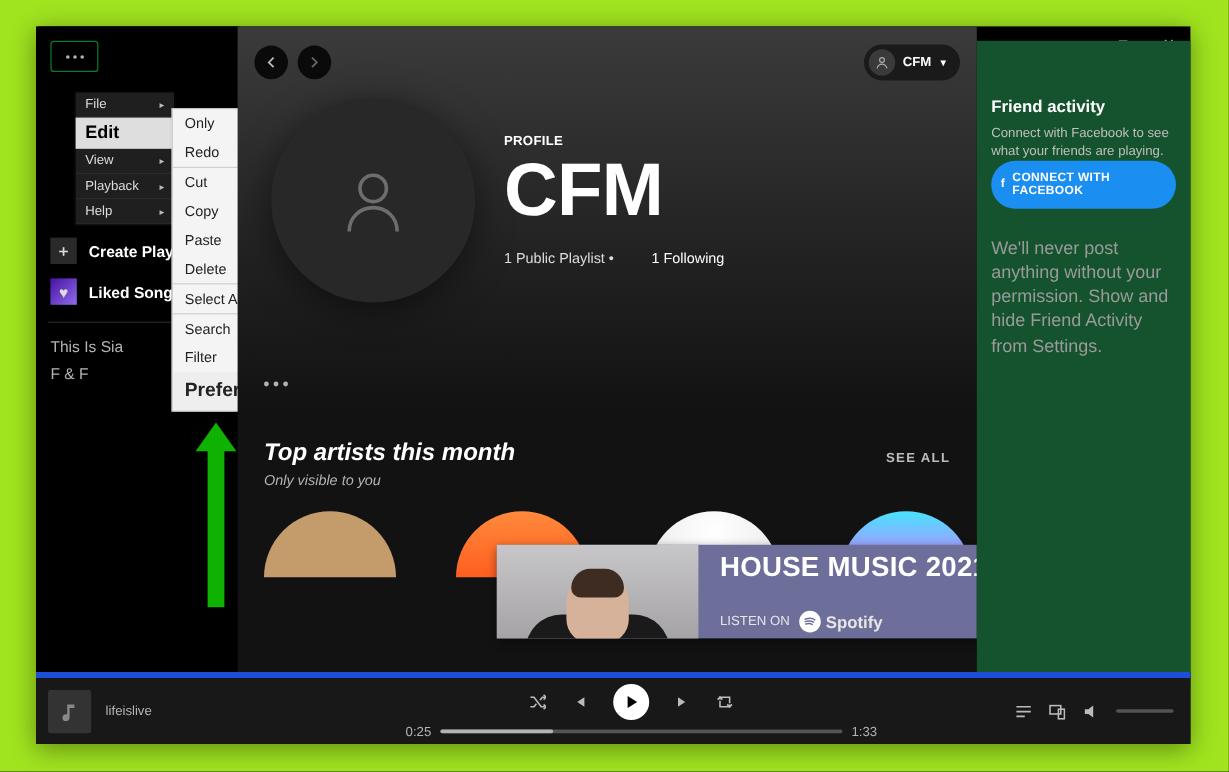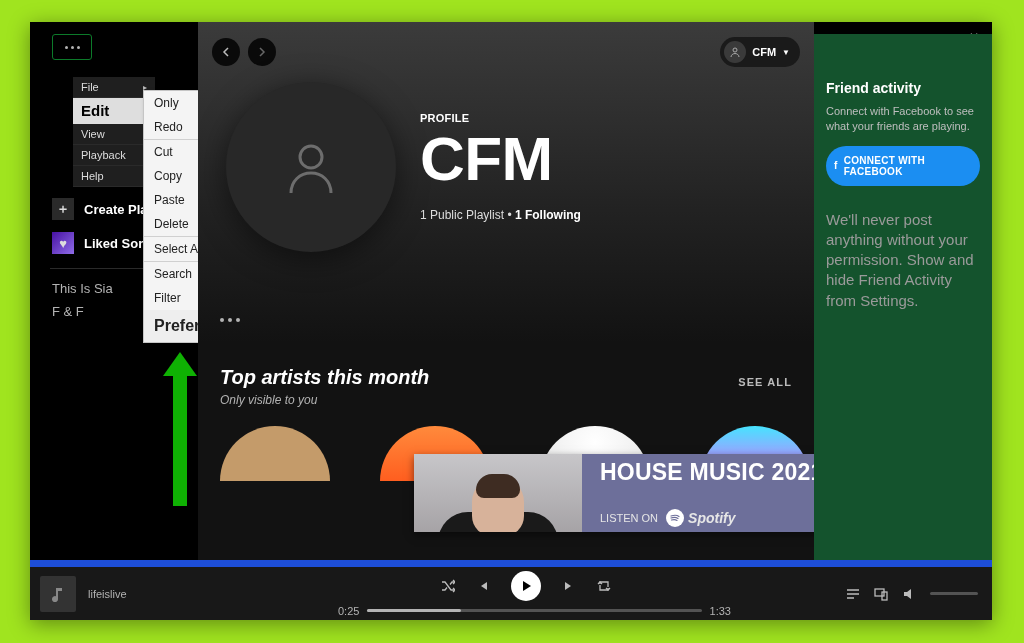--- a/index.html
+++ b/index.html
@@ -2,21 +2,21 @@
 <html><head>
 <meta charset="utf-8">
 <style>
   *{margin:0;padding:0;box-sizing:border-box;font-family:Arial, Helvetica, sans-serif;}
   body{background:#a0e41f;width:1024px;height:643px;overflow:hidden;position:relative;}
   .window{position:absolute;left:30px;top:22px;width:962px;height:598px;background:#000;box-shadow:0 4px 20px rgba(0,0,0,.4);}
   
   .titlebar{position:absolute;right:0;top:0;height:30px;display:flex;align-items:center;gap:2px;}
   .tbtn{width:36px;height:28px;display:flex;align-items:center;justify-content:center;color:#bbb;font-size:12px;}
   
-  .sidebar{position:absolute;left:12px;top:0;width:168px;height:538px;background:#000;color:#b3b3b3;font-size:13px;}
+  .sidebar{position:absolute;left:2px;top:0;width:168px;height:538px;background:#000;color:#b3b3b3;font-size:13px;}
   .dots-box{position:absolute;left:10px;top:12px;width:40px;height:26px;border:1px solid #0c7a2a;border-radius:3px;display:flex;align-items:center;justify-content:center;gap:3px;}
   .dots-box .d{width:3px;height:3px;border-radius:50%;background:#b3b3b3;}
   .mini-menu{position:absolute;left:30px;top:54px;width:84px;background:#1f1f1f;border:1px solid #000;font-size:11px;color:#ddd;}
   .mini-item{padding:4px 8px;display:flex;justify-content:space-between;align-items:center;border-bottom:1px solid rgba(255,255,255,.05);}
   .mini-item .car{font-size:8px;color:#bbb;}
   .mini-item.hl{background:#dedede;color:#000;font-weight:700;font-size:15px;}
   .sb-section{position:absolute;left:8px;top:170px;width:150px;}
   .sb-row{display:flex;align-items:center;gap:10px;padding:6px 2px;color:#fff;font-size:13px;font-weight:700;}
   .sq{width:22px;height:22px;background:#2a2a2a;display:flex;align-items:center;justify-content:center;font-size:13px;color:#ddd;}
   .sq.like{background:linear-gradient(135deg,#4711a3,#8f6de8);}
@@ -35,51 +35,51 @@
   .pill{border:1px solid #aaa;color:#fff;font-size:10px;letter-spacing:.15em;font-weight:700;padding:7px 18px;border-radius:20px;}
   .userpill{background:#1a1a1a;color:#fff;font-size:11px;font-weight:700;padding:4px 10px 4px 4px;border-radius:20px;display:flex;align-items:center;gap:6px;}
   .uavatar{width:22px;height:22px;border-radius:50%;background:#3a3a3a;display:flex;align-items:center;justify-content:center;}
   .uavatar svg{width:12px;height:12px;}
   .profile{position:absolute;left:28px;top:60px;display:flex;align-items:center;gap:24px;}
   .pavatar{width:170px;height:170px;border-radius:50%;background:#282828;display:flex;align-items:center;justify-content:center;box-shadow:0 6px 30px rgba(0,0,0,.5);}
   .pavatar svg{width:60px;height:60px;stroke:#6d6d6d;fill:none;stroke-width:3;}
   .plab{color:#fff;font-size:11px;font-weight:700;letter-spacing:.02em;}
   .pname{color:#fff;font-size:62px;font-weight:900;letter-spacing:-.01em;line-height:1;margin-top:4px;}
   .pmeta{color:#ddd;font-size:12px;margin-top:18px;}
-  .pmeta .b{font-weight:700;color:#fff;}
+  .pmeta .b{font-weight:400;color:#fff;margin-left:28px;}
   .tridots{position:absolute;left:22px;top:296px;display:flex;gap:4px;}
   .tridots .d{width:4px;height:4px;border-radius:50%;background:#b3b3b3;}
   .secthead{position:absolute;left:22px;top:344px;color:#fff;font-style:italic;}
   .secthead h2{font-size:20px;font-weight:700;}
   .secthead .sub{font-size:12px;color:#b3b3b3;margin-top:4px;}
   .seeall{position:absolute;right:22px;top:354px;color:#bbb;font-size:11px;font-weight:700;letter-spacing:.1em;}
   .artists{position:absolute;left:22px;top:404px;display:flex;gap:50px;}
   .art{width:110px;height:55px;border-radius:55px 55px 0 0;background:#c49b6a;}
   .a2{background:linear-gradient(180deg,#ff8a3c,#ff5e1f);}
   .a3{background:radial-gradient(circle at 50% 30%,#fff,#e9e9e9);}
   .a4{background:linear-gradient(180deg,#46e3ff,#e86aff);}
   
   .ad{position:absolute;left:216px;top:432px;width:518px;height:78px;background:#6d6f9a;display:flex;align-items:center;box-shadow:0 3px 8px rgba(0,0,0,.5);}
   .adimg{width:168px;height:78px;background:linear-gradient(180deg,#c7c6c9,#a6a3a6);position:relative;overflow:hidden;display:flex;align-items:flex-end;justify-content:center;}
   .head{width:52px;height:60px;background:#d7b29a;border-radius:26px 26px 20px 20px;position:relative;margin-bottom:-4px;}
   .hair{position:absolute;top:-2px;left:4px;width:44px;height:24px;background:#3e2c22;border-radius:20px 20px 10px 10px;}
   .shoulders{position:absolute;bottom:-10px;width:120px;height:30px;background:#1a1a1a;border-radius:30px 30px 0 0;}
   .adtxt{flex:1;padding:0 18px;color:#fff;}
   .adtxt h3{font-size:23px;font-weight:700;letter-spacing:.01em;}
   .adtxt .row{display:flex;align-items:center;gap:8px;font-size:11px;margin-top:23px;color:#e6e6e6;}
-  .adtxt .splogo{display:flex;align-items:center;gap:4px;font-weight:700;font-size:14px;font-style:italic;}
+  .adtxt .splogo{display:flex;align-items:center;gap:4px;font-weight:700;font-size:14px;}
   .scirc{width:18px;height:18px;border-radius:50%;background:#fff;display:flex;align-items:center;justify-content:center;}
   
   .friend{position:absolute;right:0;top:12px;width:178px;height:538px;background:#14532d;color:#bfbfbf;padding:46px 12px 12px;font-size:12px;}
   .friend h4{color:#fff;font-size:14px;font-weight:700;margin-bottom:8px;}
-  .friend p{font-size:11px;line-height:1.35;margin-bottom:12px;}
+  .friend p{font-size:11px;line-height:1.35;margin-bottom:0;}
   .fbbtn{background:#1b8ef2;color:#fff;font-size:10px;font-weight:700;letter-spacing:.03em;padding:9px 8px;border-radius:20px;display:flex;align-items:center;justify-content:center;gap:6px;margin-bottom:14px;}
   .friend .note{font-size:15px;color:#9a9a9a;line-height:1.35;margin-top:24px;}
   
-  .player{position:absolute;left:0;bottom:0;width:100%;height:60px;background:#181818;border-top:7px solid #1d4ed8;display:flex;align-items:center;color:#b3b3b3;font-size:11px;}
+  .player{position:absolute;left:0;bottom:0;width:100%;height:60px;background:#181818;border-top:5px solid #1d4ed8;display:flex;align-items:center;color:#b3b3b3;font-size:11px;}
   .nowplay{display:flex;align-items:center;gap:12px;width:200px;padding-left:10px;}
   .npimg{width:36px;height:36px;background:#333;display:flex;align-items:center;justify-content:center;border-radius:2px;}
   .controls{flex:1;display:flex;flex-direction:column;align-items:center;gap:4px;}
   .crow{display:flex;align-items:center;gap:22px;color:#bbb;}
   .pbtn{color:#bbb;}
   .playbtn{width:30px;height:30px;border-radius:50%;background:#fff;display:flex;align-items:center;justify-content:center;}
   .playbtn svg{fill:#000;}
   .prog{display:flex;align-items:center;gap:8px;width:410px;padding-left:17px;}
   .bar{flex:1;height:3px;background:#535353;border-radius:2px;position:relative;}
   .bar .fill{position:absolute;left:0;top:0;height:100%;width:28%;background:#b3b3b3;border-radius:2px;}

